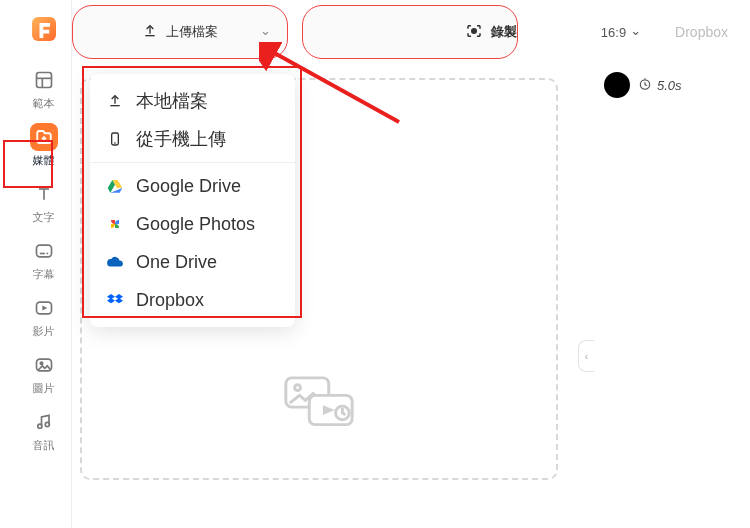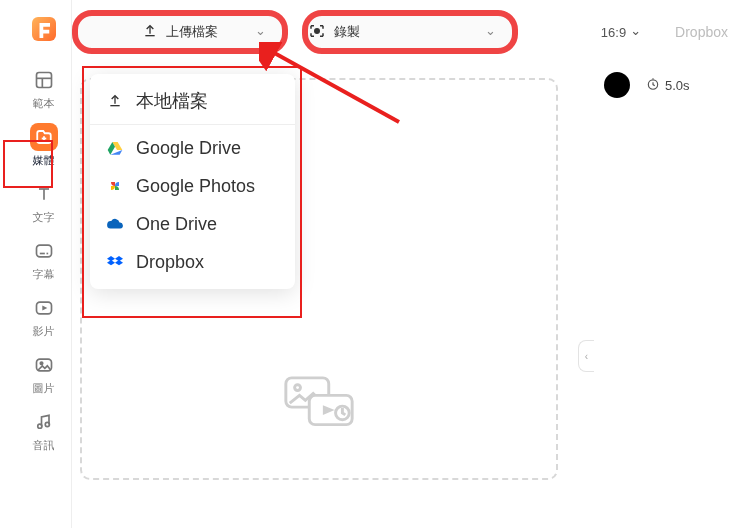--- a/index.html
+++ b/index.html
@@ -11,24 +11,24 @@
 .logo svg { width: 30px; height: 30px; }
 .side-item { width: 44px; display: flex; flex-direction: column; align-items: center; margin-bottom: 12px; color: #777; cursor: pointer; }
 .side-item.active { color: #0f172a; align-items: center; }
 .side-icon { width: 28px; height: 28px; display: flex; align-items: center; justify-content: center; border-radius: 8px; }
 .side-item.active .side-icon { background: #ff7a2e; color: #fff; }
 .side-label { font-size: 11px; margin-top: 2px; }
 .media-highlight { position: absolute; left: 3px; top: 140px; width: 50px; height: 48px; border: 2px solid #e9201e; pointer-events: none; }
 
 
 .topbar { position: absolute; left: 56px; top: 0; right: 0; height: 64px; display: flex; align-items: center; padding: 0 16px; gap: 14px; }
-.btn { height: 44px; border: 6px solid #ef4444; border-radius: 20px; background: #fafafa; display: flex; align-items: center; cursor: pointer; }
+.btn { height: 54px; border: 1px solid #ef4444; border-radius: 20px; background: #fafafa; display: flex; align-items: center; cursor: pointer; }
 .btn-upload { width: 216px; justify-content: center; gap: 8px; position: relative; font-weight: 500; }
 .btn-upload .chev { position: absolute; right: 16px; color: #888; }
-.btn-record { width: 216px; justify-content: flex-start; gap: 8px; position: relative; font-weight: 400; }
+.btn-record { width: 216px; justify-content: flex-end; gap: 8px; position: relative; font-weight: 700; }
 .btn-record .chev { position: absolute; right: 16px; color: #888; }
 .spacer { flex: 1; }
 .aspect { color: #555; font-size: 13px; display: flex; align-items: center; gap: 4px; }
 .title-untitled { color: #bdbdbd; font-size: 14px; margin-left: 20px; margin-right: 6px; }
 
 
 .dropzone { position: absolute; left: 80px; top: 78px; width: 478px; height: 402px; border: 2px dashed #d8d8d8; border-radius: 10px; display: flex; flex-direction: column; align-items: center; justify-content: flex-end; padding-bottom: 30px; color: #888; }
 .dz-illus { width: 78px; height: 62px; margin-bottom: 14px; color: #cfcfcf; }
 .dz-text { font-size: 13px; }
 .dz-text .link { color: #ff7a2e; border-bottom: 1px solid #ff7a2e; }
@@ -40,21 +40,21 @@
 .dd-ic { width: 18px; display: flex; justify-content: center; }
 
 
 .dropdown-highlight { position: absolute; left: 82px; top: 66px; width: 220px; height: 252px; border: 2px solid #e9201e; pointer-events: none; }
 
 
 .arrow { position: absolute; left: 259px; top: 42px; width: 150px; height: 88px; pointer-events: none; }
 
 
 .rightpanel { position: absolute; right: 0; top: 72px; width: 156px; display: flex; flex-direction: column; gap: 10px; padding-right: 4px; }
-.thumb-row { display: flex; align-items: center; gap: 16px; padding-left: 10px; }
+.thumb-row { display: flex; align-items: center; gap: 8px; padding-left: 10px; font-style: italic; }
 .thumb { width: 26px; height: 26px; background: #000; border-radius: 50%; }
 .dur { display: flex; align-items: center; gap: 5px; color: #444; font-size: 13px; }
 
 
 .collapse-nub { position: absolute; right: 156px; top: 340px; width: 16px; height: 32px; border: 1px solid #e3e3e3; background: #fff; border-right: none; border-radius: 8px 0 0 8px; display: flex; align-items: center; justify-content: center; color: #aaa; font-size: 10px; cursor: pointer; }
 
 .chev-down::after { content: "⌄"; display: inline-block; transform: translateY(-2px); }
 </style>
 </head>
 <body>
@@ -198,20 +198,29 @@
   <div class="dd-item">
     <span class="dd-ic">
         <svg width="16" height="16" viewBox="0 0 24 24" fill="none" stroke="#333" stroke-width="2">
           <path d="M12 16 V5"></path>
           <path d="M7 9 l5 -5 5 5"></path>
           <path d="M5 19 h14"></path>
         </svg>
       </span>
     <span>本地檔案</span>
   </div>
+  <div class="dd-item">
+    <span class="dd-ic">
+        <svg width="16" height="16" viewBox="0 0 24 24" fill="none" stroke="#333" stroke-width="2">
+          <rect x="7" y="3" width="10" height="18" rx="2.5"></rect>
+          <line x1="11" y1="18" x2="13" y2="18"></line>
+        </svg>
+      </span>
+    <span>從手機上傳</span>
+  </div>
   <div class="dd-divider"></div>
   <div class="dd-item">
     <span class="dd-ic">
         <svg width="16" height="16" viewBox="0 0 24 24">
           <polygon points="8,3 16,3 23,15 15,15" fill="#ffcf3f"></polygon>
           <polygon points="1,15 8,3 12,10 5,22" fill="#1fa463"></polygon>
           <polygon points="5,22 23,15 19,22" fill="#4285f4"></polygon>
         </svg>
       </span>
     <span>Google Drive</span>

